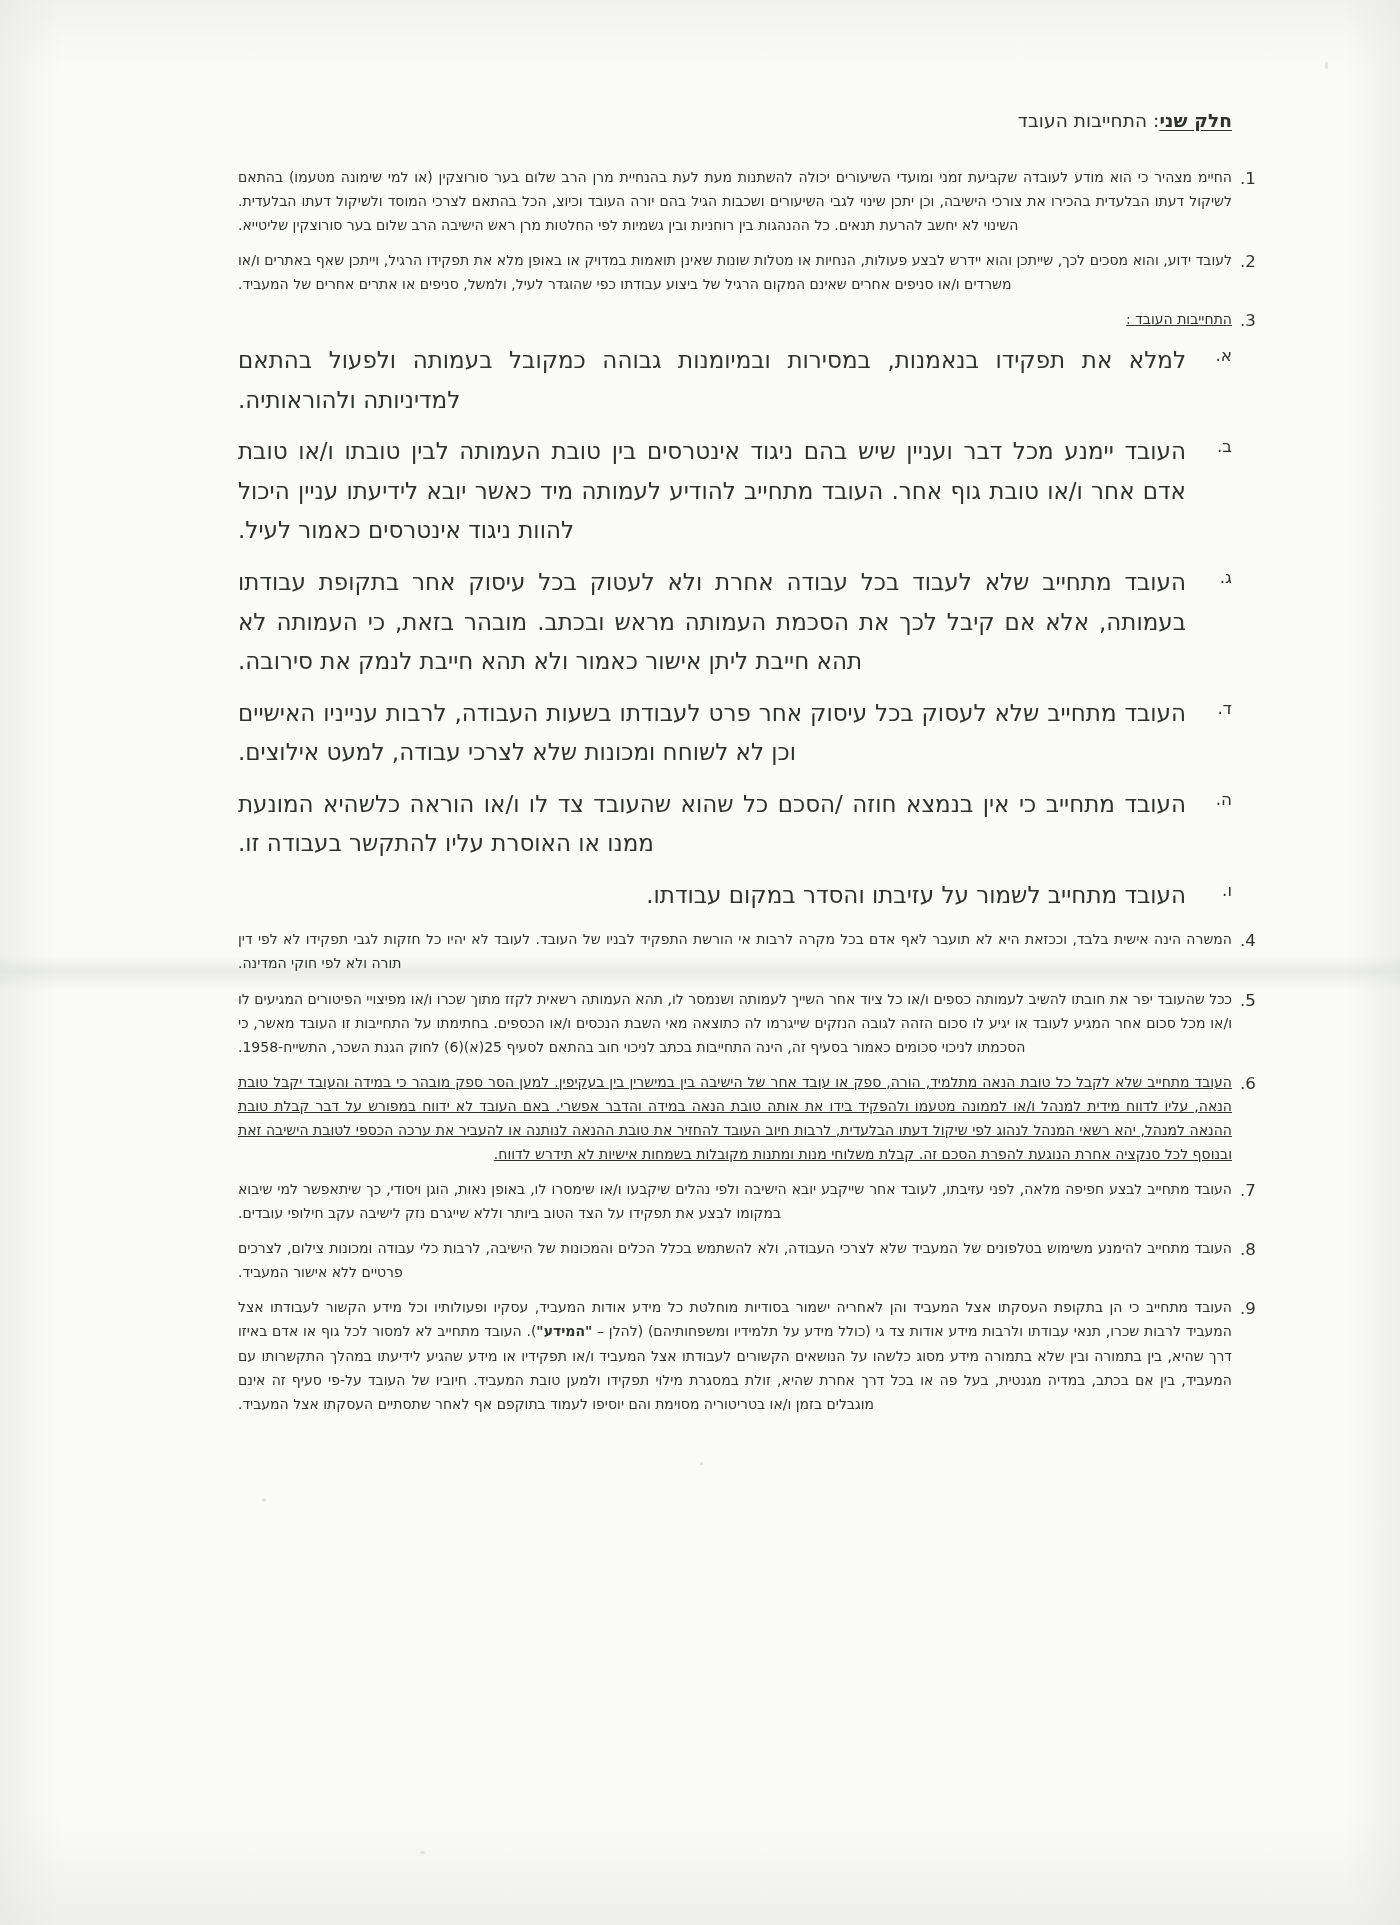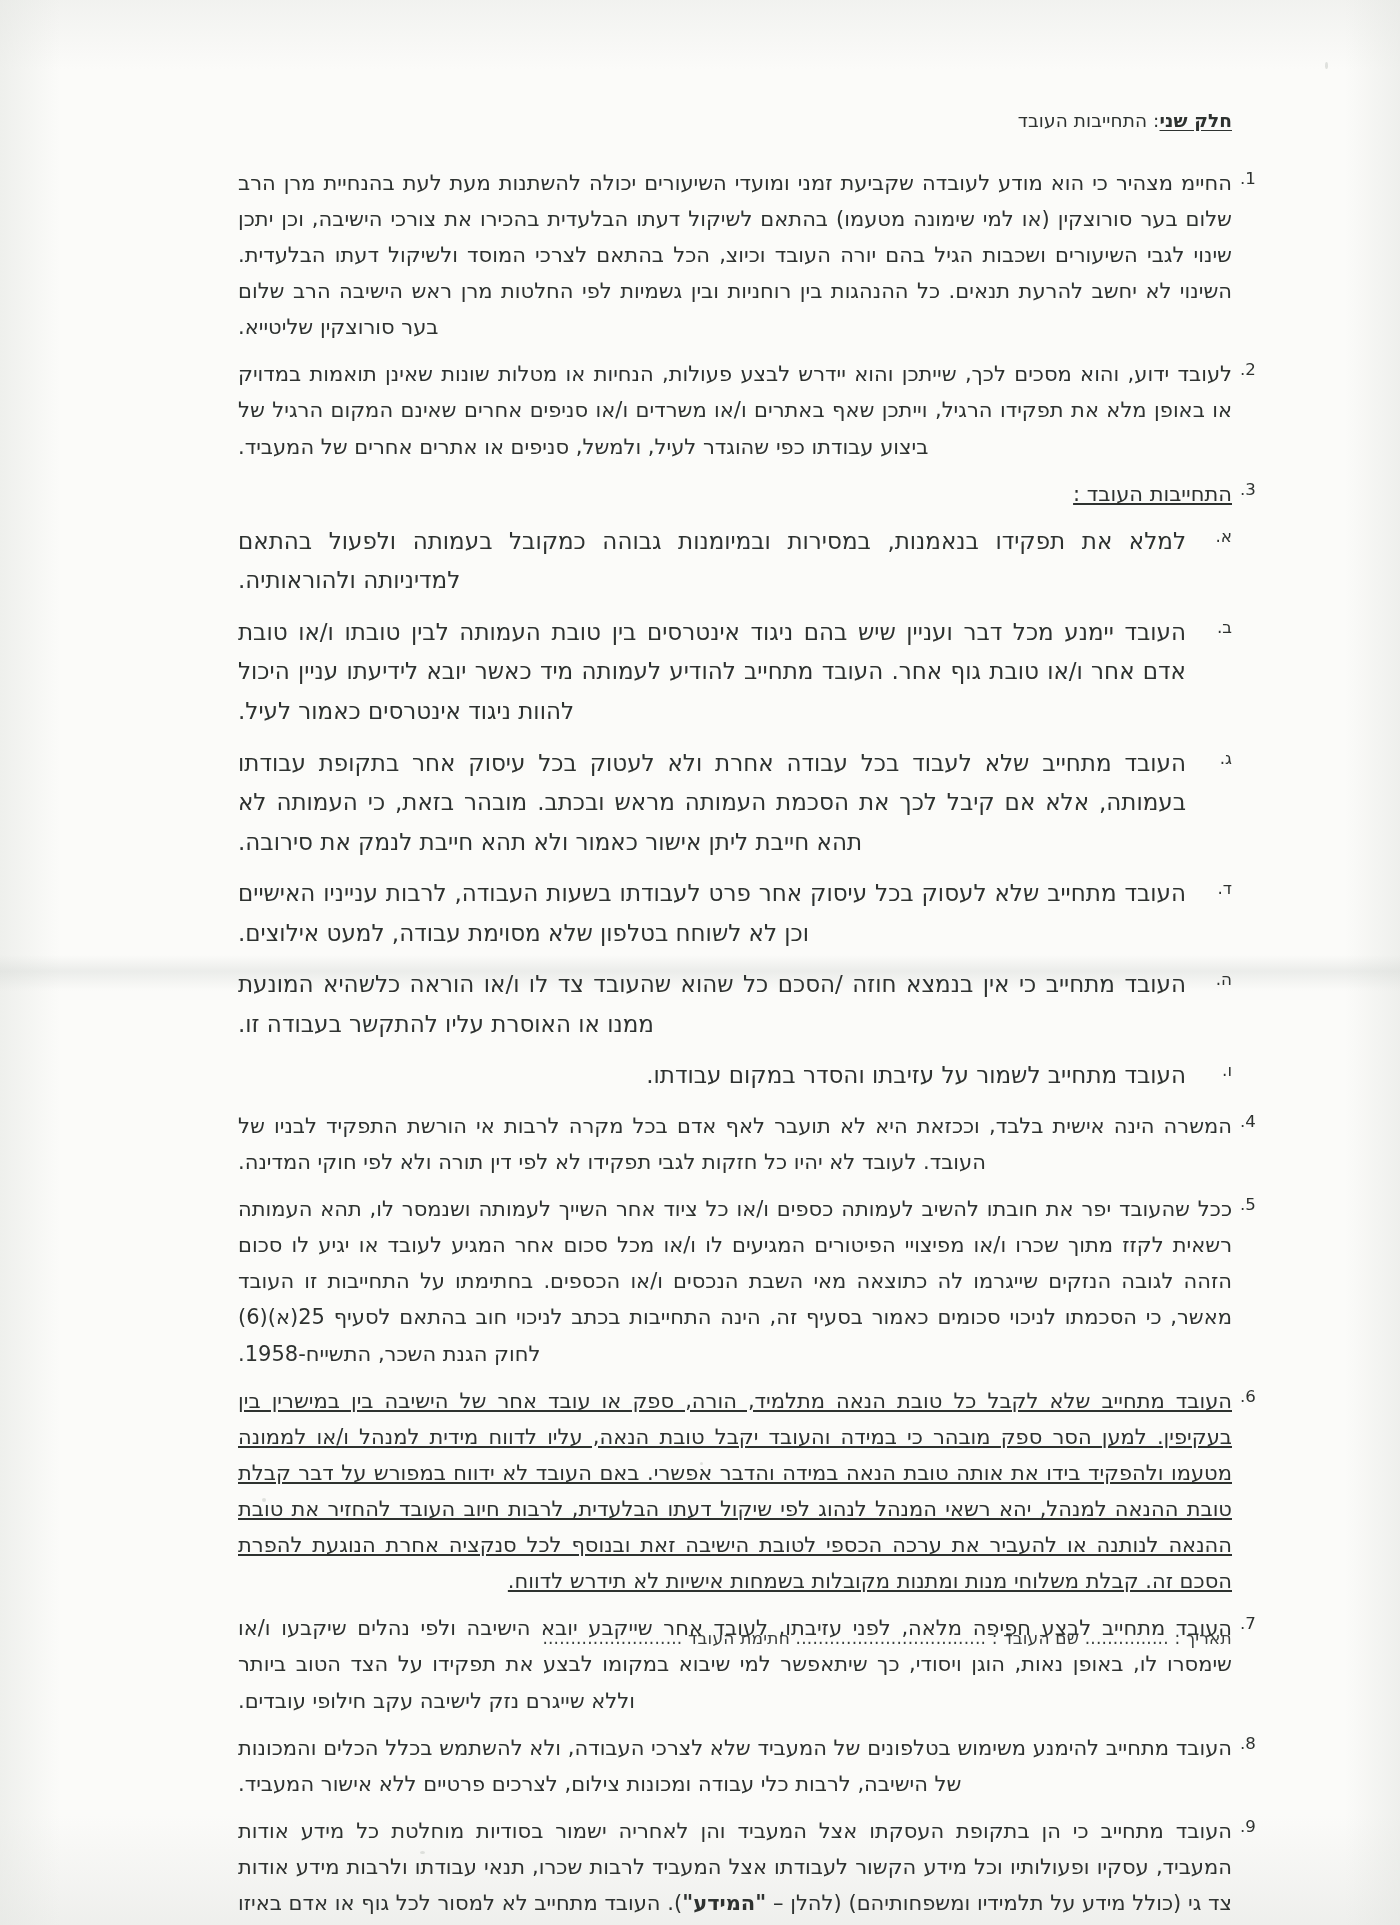--- a/index.html
+++ b/index.html
@@ -76,21 +76,21 @@
   .clause-list {
     list-style: none;
     margin: 0;
     padding: 0;
   }
   .clause {
     position: relative;
     margin: 0 0 11px 0;
   }
   .clause-body {
-    font-size: 21px;
+    font-size: 14px;
     line-height: 1.72;
     text-align: justify;
     text-align-last: right;
     margin: 0;
     padding-right: 0;
   }
   .clause > .clause-num {
     position: absolute;
     right: -52px;
     top: 0;
@@ -192,21 +192,21 @@
           <li class="subclause">
             <span class="subclause-letter">ב.</span>
             <p class="subclause-body">העובד יימנע מכל דבר ועניין שיש בהם ניגוד אינטרסים בין טובת העמותה לבין טובתו ו/או טובת אדם אחר ו/או טובת גוף אחר. העובד מתחייב להודיע לעמותה מיד כאשר יובא לידיעתו עניין היכול להוות ניגוד אינטרסים כאמור לעיל.</p>
           </li>
           <li class="subclause">
             <span class="subclause-letter">ג.</span>
             <p class="subclause-body">העובד מתחייב שלא לעבוד בכל עבודה אחרת ולא לעטוק בכל עיסוק אחר בתקופת עבודתו בעמותה, אלא אם קיבל לכך את הסכמת העמותה מראש ובכתב. מובהר בזאת, כי העמותה לא תהא חייבת ליתן אישור כאמור ולא תהא חייבת לנמק את סירובה.</p>
           </li>
           <li class="subclause">
             <span class="subclause-letter">ד.</span>
-            <p class="subclause-body">העובד מתחייב שלא לעסוק בכל עיסוק אחר פרט לעבודתו בשעות העבודה, לרבות ענייניו האישיים וכן לא לשוחח בטלפון שלא מסוימת עבודה, למעט אילוצים.</p>
+            <p class="subclause-body">העובד מתחייב שלא לעסוק בכל עיסוק אחר פרט לעבודתו בשעות העבודה, לרבות ענייניו האישיים וכן לא לשוחח ומכונות שלא לצרכי עבודה, למעט אילוצים.</p>
           </li>
           <li class="subclause">
             <span class="subclause-letter">ה.</span>
             <p class="subclause-body">העובד מתחייב כי אין בנמצא חוזה /הסכם כל שהוא שהעובד צד לו ו/או הוראה כלשהיא המונעת ממנו או האוסרת עליו להתקשר בעבודה זו.</p>
           </li>
           <li class="subclause">
             <span class="subclause-letter">ו.</span>
             <p class="subclause-body tight" style="text-align-last:right;">העובד מתחייב לשמור על עזיבתו והסדר במקום עבודתו.</p>
           </li>
         </ol>
@@ -238,22 +238,14 @@
       </li>
 
       <li class="clause">
         <span class="clause-num">.9</span>
         <p class="clause-body lastline-left"><span>העובד מתחייב כי הן בתקופת העסקתו אצל המעביד והן לאחריה ישמור בסודיות מוחלטת כל מידע אודות המעביד, עסקיו ופעולותיו וכל מידע הקשור לעבודתו אצל המעביד לרבות שכרו, תנאי עבודתו ולרבות מידע אודות צד גי (כולל מידע על תלמידיו ומשפחותיהם) (להלן – </span><span class="emph-quote">"המידע"</span><span>). העובד מתחייב לא למסור לכל גוף או אדם באיזו דרך שהיא, בין בתמורה ובין שלא בתמורה מידע מסוג כלשהו על הנושאים הקשורים לעבודתו אצל המעביד ו/או תפקידיו או מידע שהגיע לידיעתו במהלך התקשרותו עם המעביד, בין אם בכתב, במדיה מגנטית, בעל פה או בכל דרך אחרת שהיא, זולת במסגרת מילוי תפקידו ולמען טובת המעביד. חיוביו של העובד על-פי סעיף זה אינם מוגבלים בזמן ו/או בטריטוריה מסוימת והם יוסיפו לעמוד בתוקפם אף לאחר שתסתיים העסקתו אצל המעביד.</span></p>
       </li>
 
     </ol>
   </div>
 
-  <div class="signature-row">
-    <span class="sig-seg">תאריך :</span>
-    <span class="sig-seg">...............</span>
-    <span class="sig-seg">שם העובד :</span>
-    <span class="sig-seg">..................................</span>
-    <span class="sig-seg">חתימת העובד</span>
-    <span class="sig-seg">.........................</span>
-  </div>
 
 </div>
 
 </body></html>

